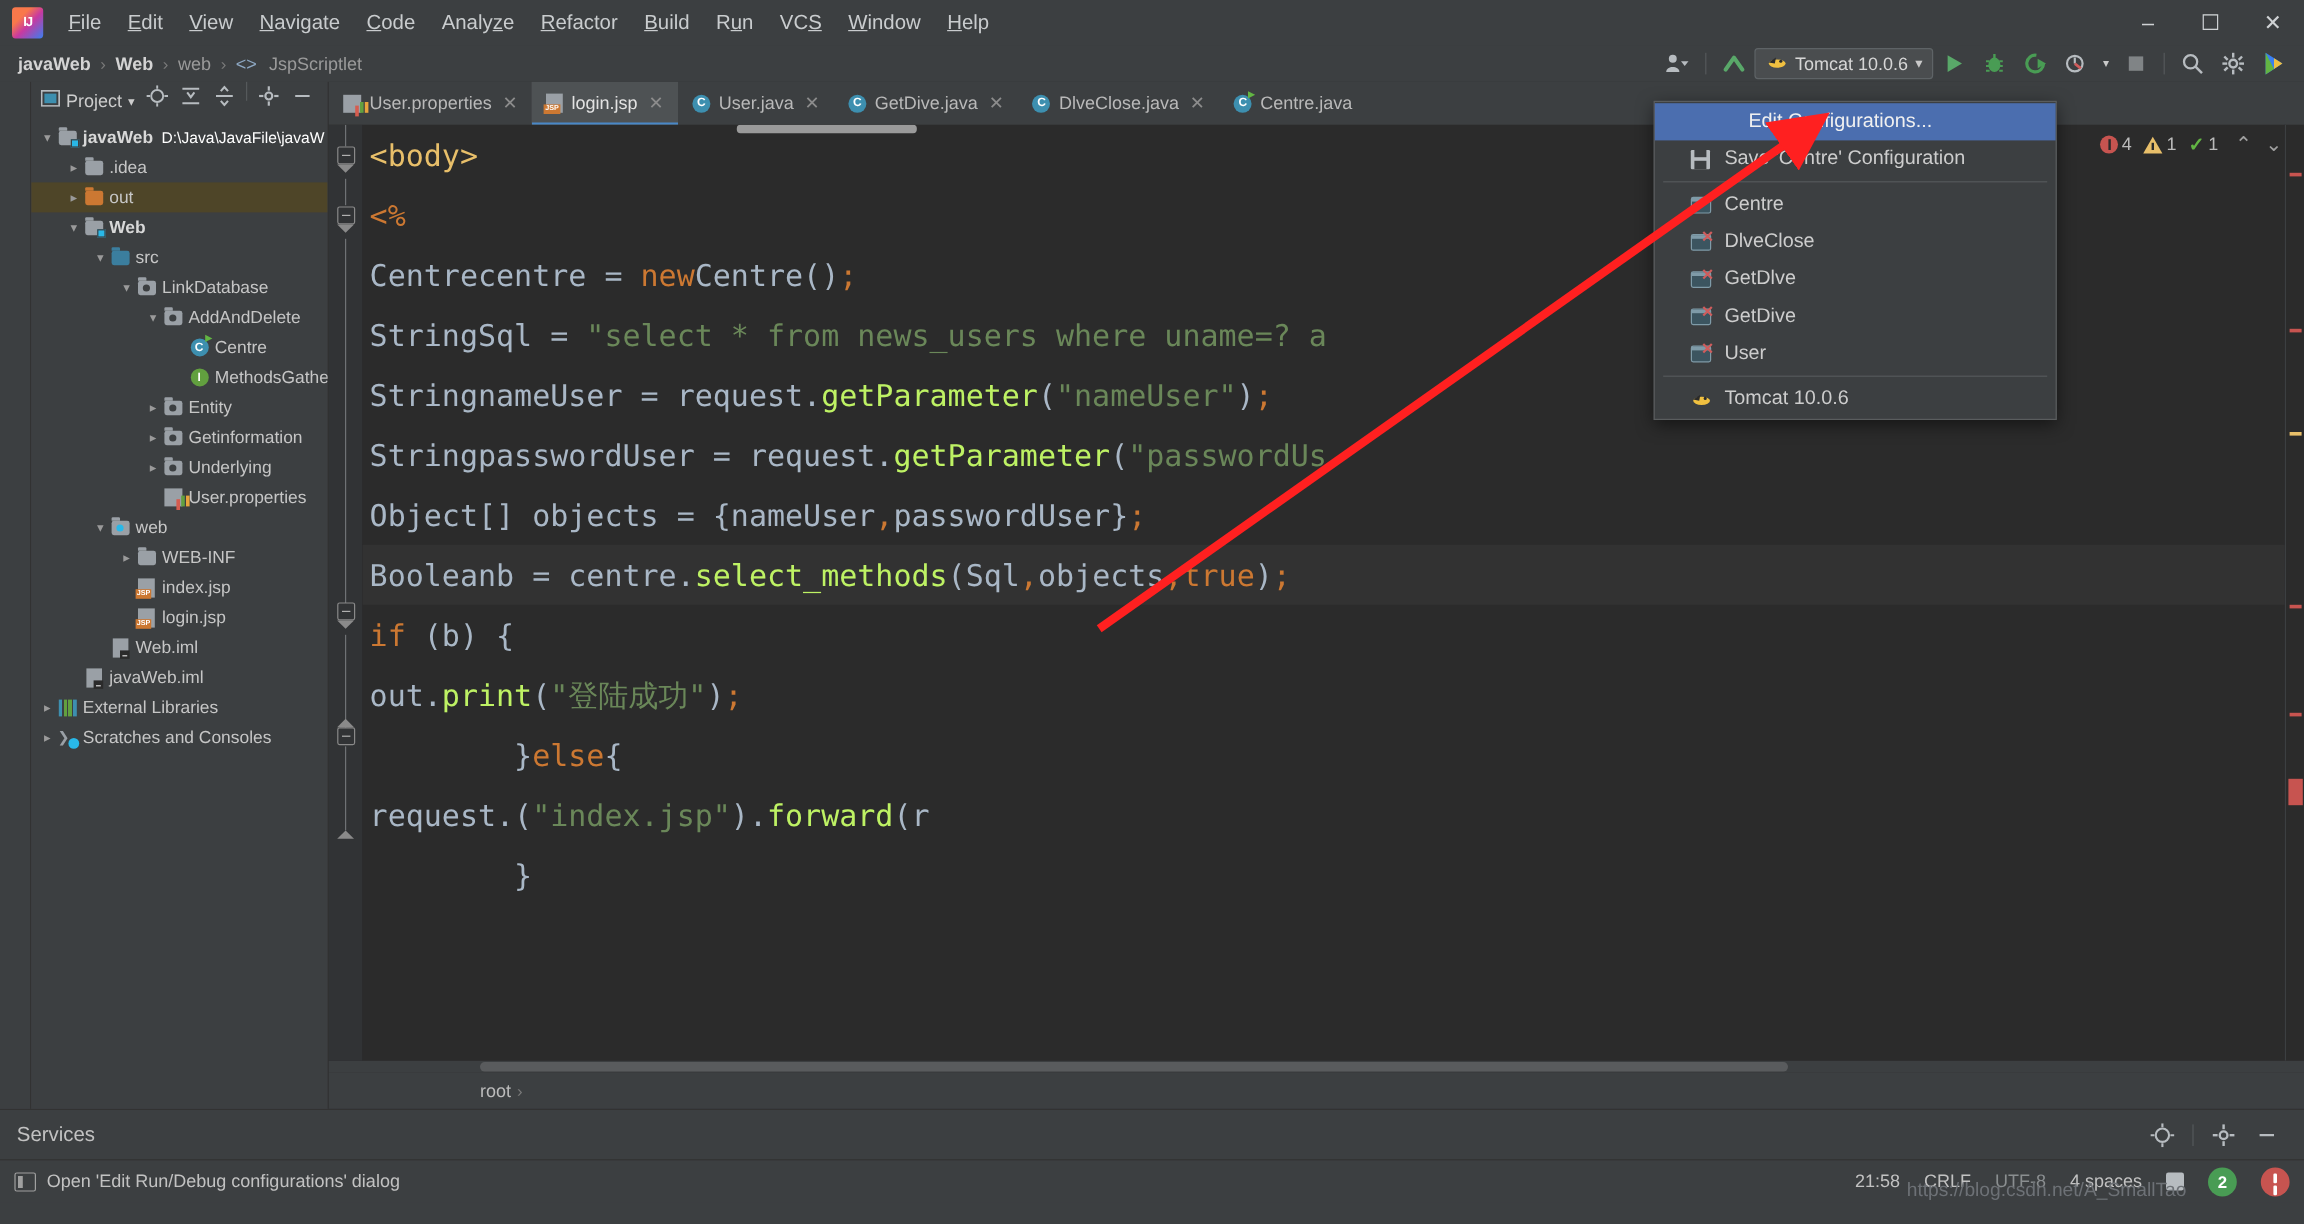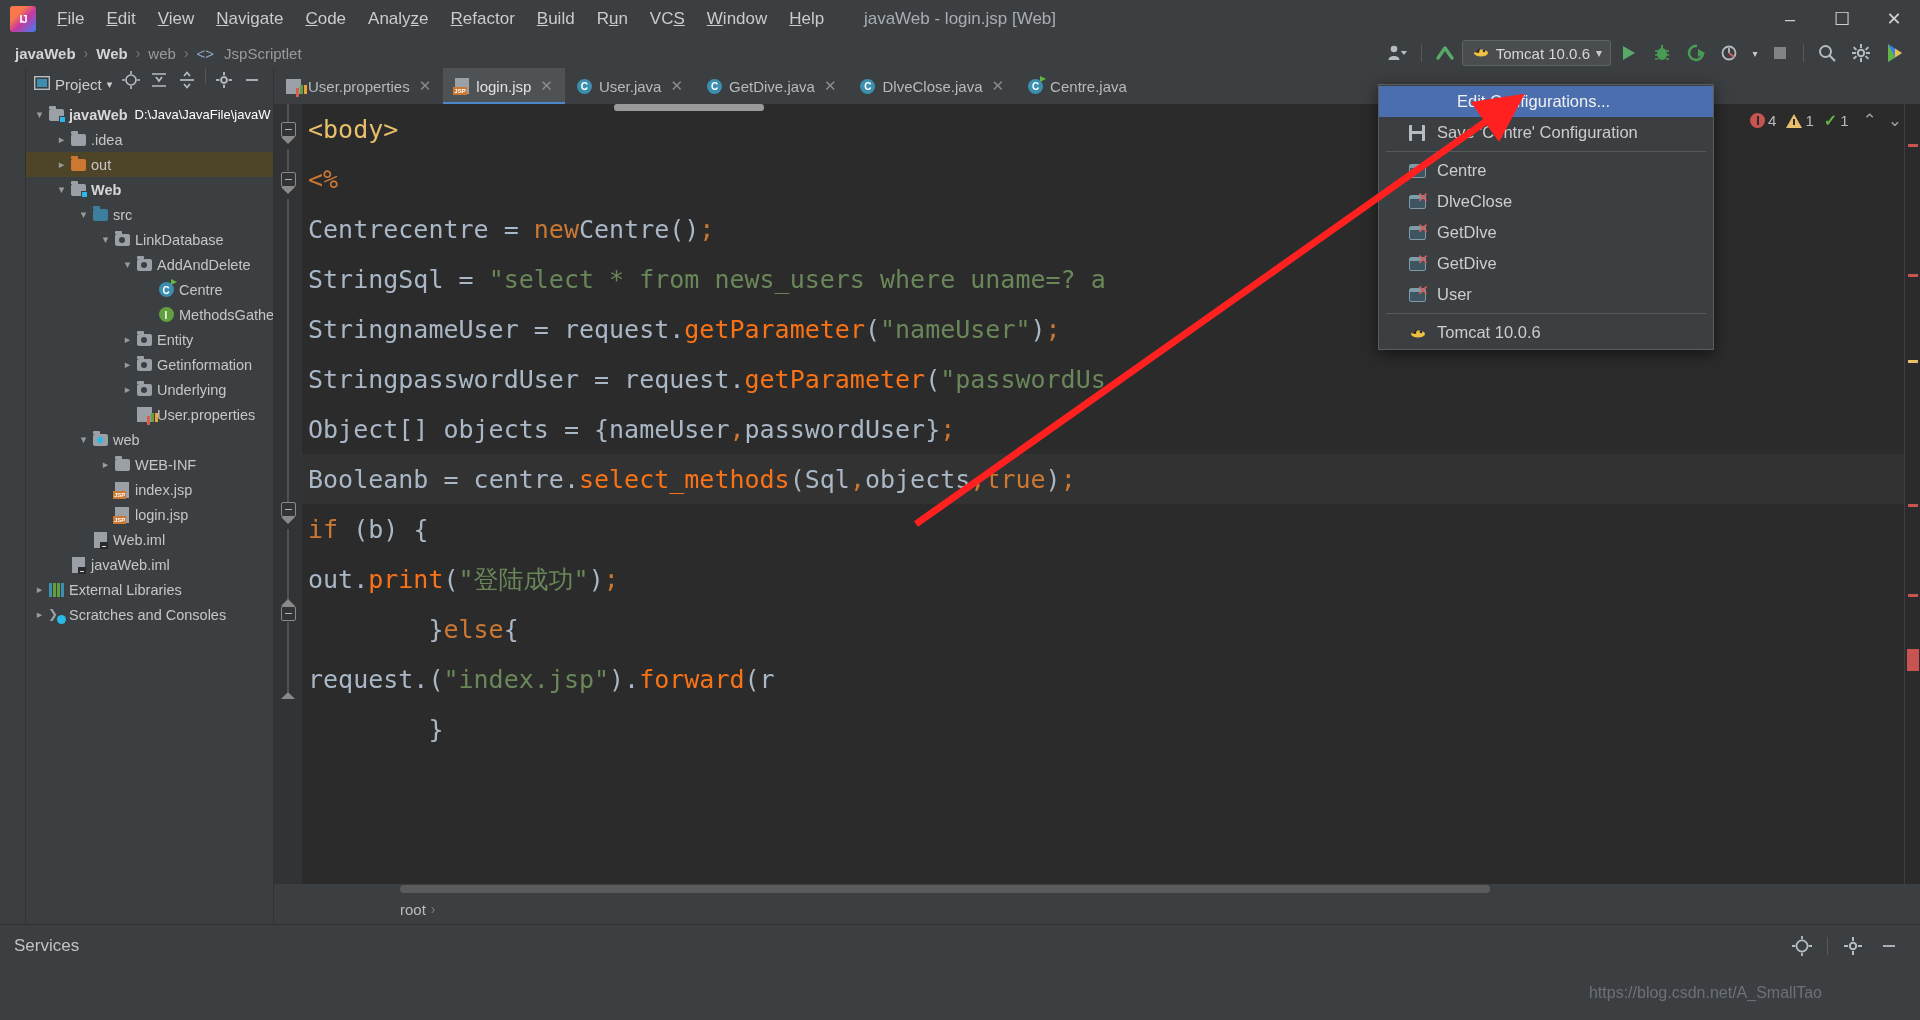--- a/index.html
+++ b/index.html
@@ -132,21 +132,21 @@
     border-top:7px solid #8a8a8a;margin:0 auto;}
   .ftipup{width:0;height:0;border-left:7px solid transparent;border-right:7px solid transparent;
     border-bottom:7px solid #8a8a8a;margin:0 auto;}
 
   .codearea{flex:1;position:relative;overflow:hidden;background:#2b2b2b;}
   .cl{height:50px;display:flex;align-items:center;white-space:pre;
     font-family:"DejaVu Sans Mono",monospace;font-size:25px;color:#a9b7c6;padding-left:6px;}
   .cl.hl{background:#323232;}
   .kw{color:#cc7832;}
   .str{color:#6a8759;}
-  .mth{color:#f97316;}
+  .mth{color:#bef264;}
   .tag{color:#e8bf6a;}
   .punc{color:#a9b7c6;}
 
   
   .inspect{
     position:absolute;right:14px;top:6px;display:flex;align-items:center;gap:3px;
     font-size:15px;z-index:5;
   }
   .ins-item{display:flex;align-items:center;gap:3px;margin-right:7px;}
   .ins-err{width:15px;height:15px;border-radius:50%;background:#c75450;position:relative;}
@@ -220,21 +220,20 @@
       <div class="menu-item"><u>N</u>avigate</div>
       <div class="menu-item"><u>C</u>ode</div>
       <div class="menu-item">Analy<u>z</u>e</div>
       <div class="menu-item"><u>R</u>efactor</div>
       <div class="menu-item"><u>B</u>uild</div>
       <div class="menu-item">R<u>u</u>n</div>
       <div class="menu-item">VC<u>S</u></div>
       <div class="menu-item"><u>W</u>indow</div>
       <div class="menu-item"><u>H</u>elp</div>
     </div>
-    <div class="win-title">javaWeb - login.jsp [Web]</div>
     <div class="win-btns">
       <div class="win-btn">–</div>
       <div class="win-btn">☐</div>
       <div class="win-btn close">✕</div>
     </div>
   </div>
 
   <div class="navbar">
     <span class="crumb b">javaWeb</span>
     <span class="crumb-sep">›</span>
@@ -721,20 +720,33 @@
           </svg>
       </div>
       <div class="tb-ico">
         <svg width="20" height="18" viewBox="0 0 18 18">
             <path d="M3 9 h12" stroke="#b7bcc0" stroke-width="1.8"></path>
           </svg>
       </div>
     </div>
   </div>
 
+  <div class="statusbar">
+    <span class="sb-ico"></span>
+    <span>Open 'Edit Run/Debug configurations' dialog</span>
+    <div class="status-right">
+      <span>21:58</span>
+      <span>CRLF</span>
+      <span style="color:#8a8e90;">UTF-8</span>
+      <span>4 spaces</span>
+      <span style="display:inline-block;width:15px;height:15px;background:#b7bcc0;border-radius:2px;"></span>
+      <span class="badge-green">2</span>
+      <span class="badge-red"></span>
+    </div>
+  </div>
 
   <div class="popup" id="popup">
       <div class="pi hl">
         <span class="pico" style="width: 22px;"></span>
         <span style="margin-left: 18px;">Edit Configurations...</span>
       </div>
       <div class="pi">
         <span class="pico">
           <span class="save-ico"></span>
         </span>

